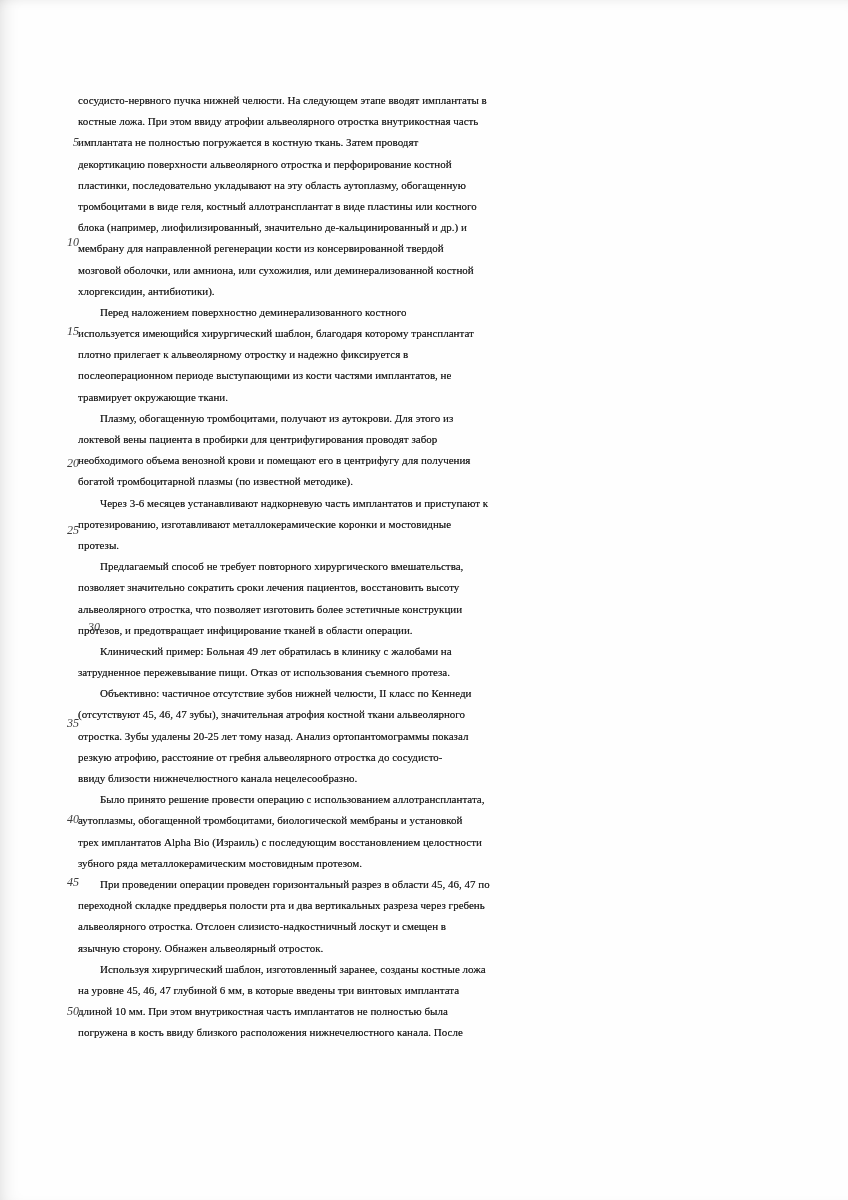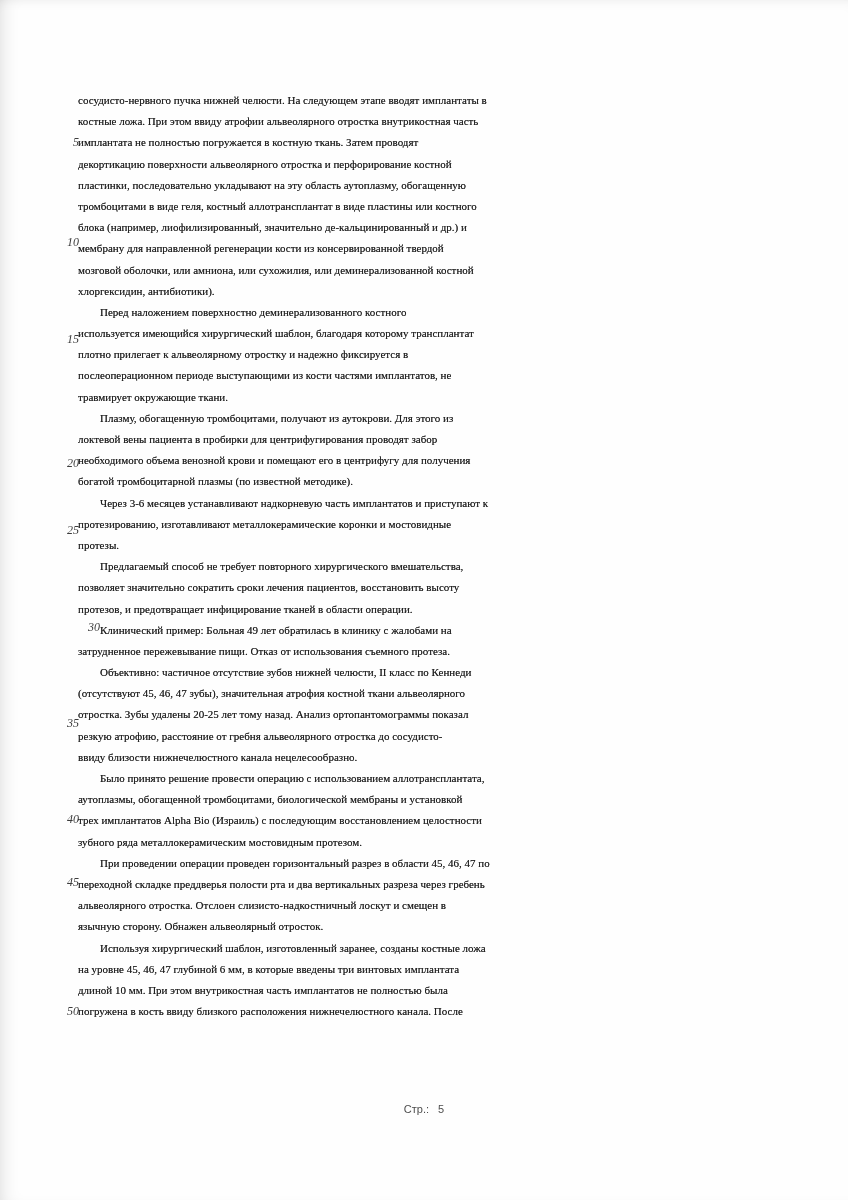--- a/index.html
+++ b/index.html
@@ -77,21 +77,21 @@
 </style>
 </head>
 <body>
 
 <div class="page">
 
 
   <div class="linenum-col">
       <div class="line-num" style="top: 136px;">5</div>
       <div class="line-num" style="top: 236px;">10</div>
-      <div class="line-num" style="top: 333px; font-style: italic;">15</div>
+      <div class="line-num" style="top: 325px; font-style: italic;">15</div>
       <div class="line-num" style="top: 425px; margin-top: 32px;">20</div>
       <div class="line-num" style="top: 524px;">25</div>
       <div class="line-num" style="top: 621px; padding-left: 21px;">30</div>
       <div class="line-num" style="top: 717px;">35</div>
       <div class="line-num" style="top: 813px;">40</div>
       <div class="line-num" style="top: 876px;">45</div>
       <div class="line-num" style="top: 1005px;">50</div>
     </div>
 
   <main class="body-text">
@@ -112,20 +112,21 @@
       <div class="line">травмирует окружающие ткани.</div>
       <div class="line indent">Плазму, обогащенную тромбоцитами, получают из аутокрови. Для этого из</div>
       <div class="line">локтевой вены пациента в пробирки для центрифугирования проводят забор</div>
       <div class="line">необходимого объема венозной крови и помещают его в центрифугу для получения</div>
       <div class="line">богатой тромбоцитарной плазмы (по известной методике).</div>
       <div class="line indent">Через 3-6 месяцев устанавливают надкорневую часть имплантатов и приступают к</div>
       <div class="line">протезированию, изготавливают металлокерамические коронки и мостовидные</div>
       <div class="line">протезы.</div>
       <div class="line indent">Предлагаемый способ не требует повторного хирургического вмешательства,</div>
       <div class="line">позволяет значительно сократить сроки лечения пациентов, восстановить высоту</div>
+      <div class="line">альвеолярного отростка, что позволяет изготовить более эстетичные конструкции</div>
       <div class="line">протезов, и предотвращает инфицирование тканей в области операции.</div>
       <div class="line indent">Клинический пример: Больная 49 лет обратилась в клинику с жалобами на</div>
       <div class="line">затрудненное пережевывание пищи. Отказ от использования съемного протеза.</div>
       <div class="line indent">Объективно: частичное отсутствие зубов нижней челюсти, II класс по Кеннеди</div>
       <div class="line">(отсутствуют 45, 46, 47 зубы), значительная атрофия костной ткани альвеолярного</div>
       <div class="line">отростка. Зубы удалены 20-25 лет тому назад. Анализ ортопантомограммы показал</div>
       <div class="line">резкую атрофию, расстояние от гребня альвеолярного отростка до сосудисто-</div>
       <div class="line">ввиду близости нижнечелюстного канала нецелесообразно.</div>
       <div class="line indent">Было принято решение провести операцию с использованием аллотрансплантата,</div>
       <div class="line">аутоплазмы, обогащенной тромбоцитами, биологической мембраны и установкой</div>
@@ -134,17 +135,14 @@
       <div class="line indent">При проведении операции проведен горизонтальный разрез в области 45, 46, 47 по</div>
       <div class="line">переходной складке преддверья полости рта и два вертикальных разреза через гребень</div>
       <div class="line">альвеолярного отростка. Отслоен слизисто-надкостничный лоскут и смещен в</div>
       <div class="line">язычную сторону. Обнажен альвеолярный отросток.</div>
       <div class="line indent">Используя хирургический шаблон, изготовленный заранее, созданы костные ложа</div>
       <div class="line">на уровне 45, 46, 47 глубиной 6 мм, в которые введены три винтовых имплантата</div>
       <div class="line">длиной 10 мм. При этом внутрикостная часть имплантатов не полностью была</div>
       <div class="line">погружена в кость ввиду близкого расположения нижнечелюстного канала. После</div>
     </main>
 
-  <footer class="ftr">
-    <span>Стр.:</span><span class="pnum">5</span>
-  </footer>
 
 </div>
 
 </body></html>

